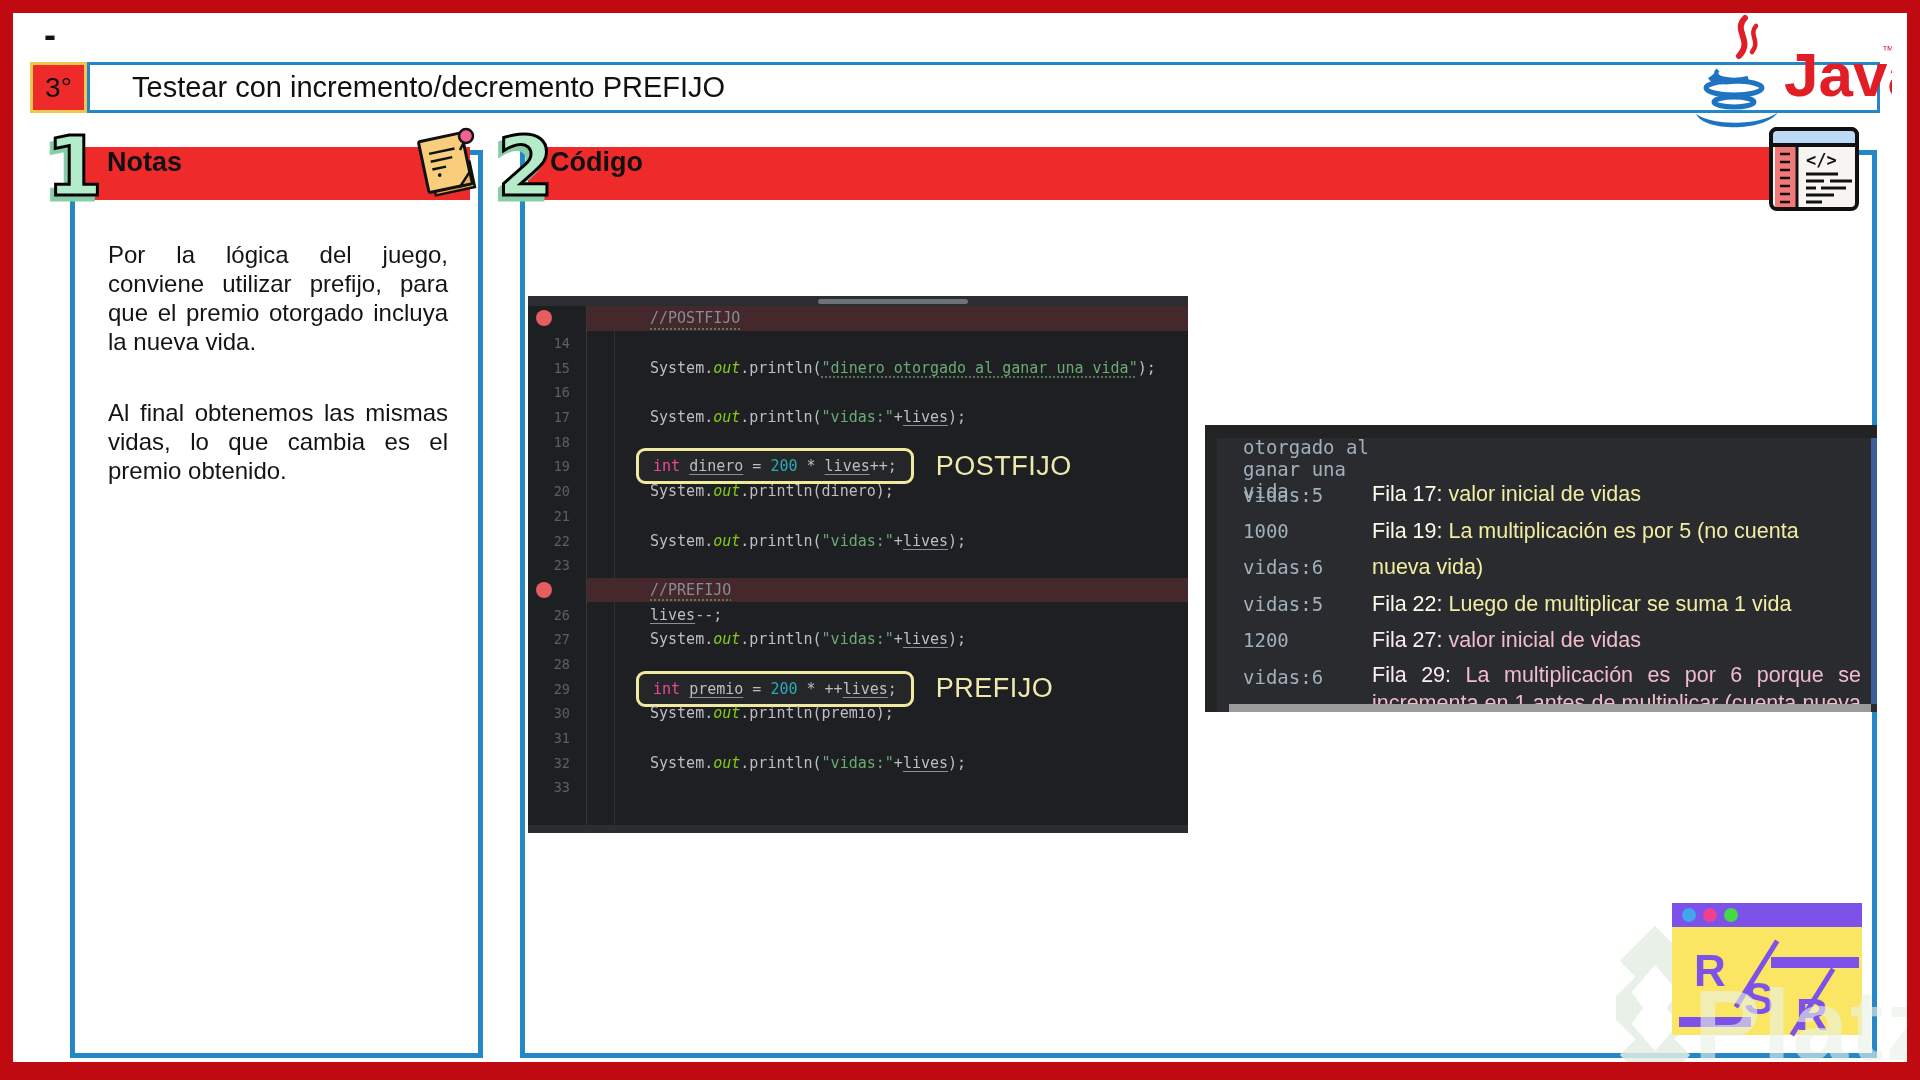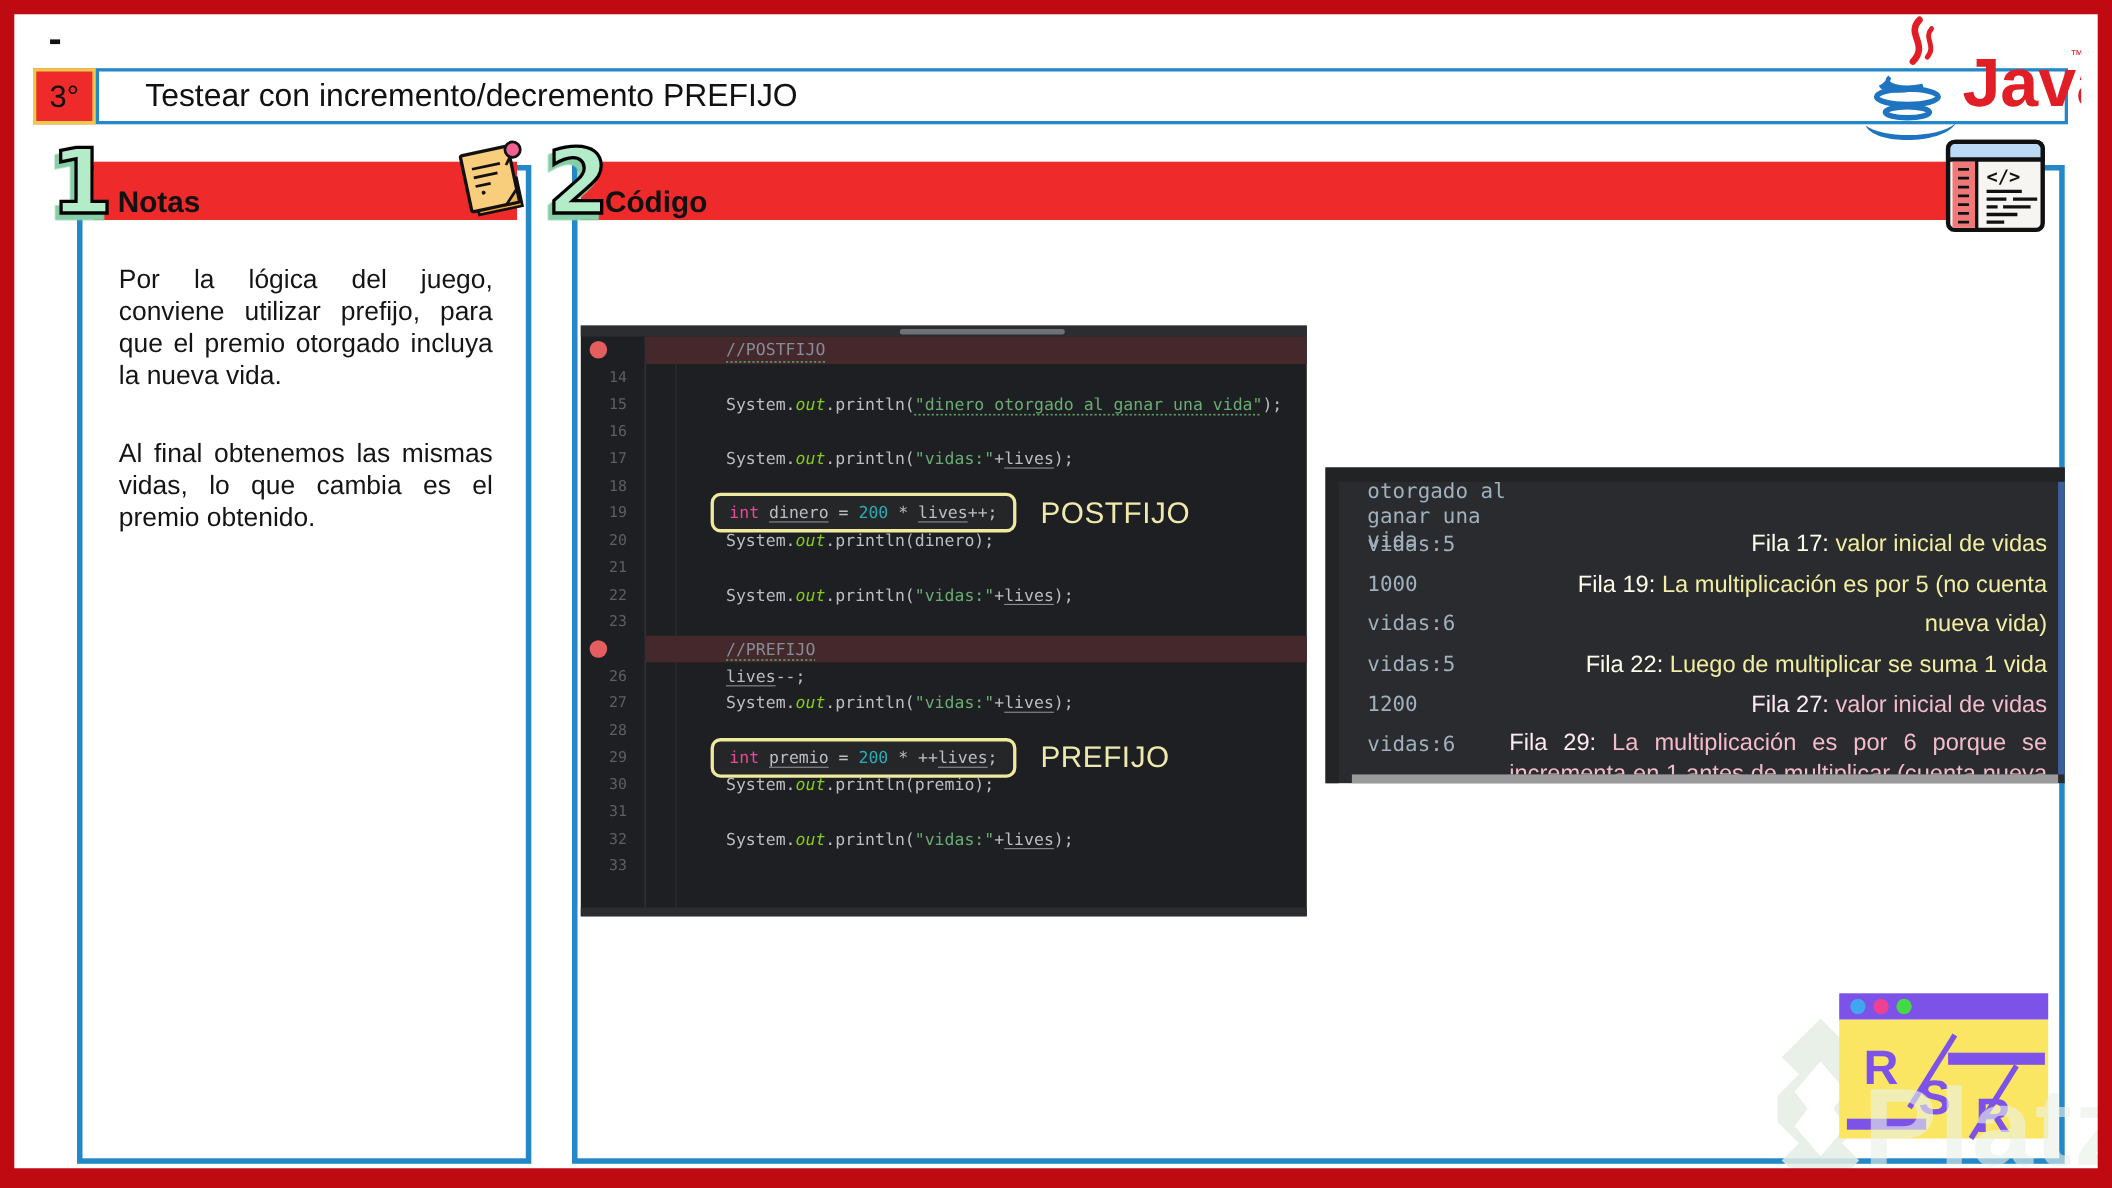--- a/index.html
+++ b/index.html
@@ -14,21 +14,21 @@
       font-size:28px;color:#111;z-index:5;}
   .title-box{position:absolute;left:87px;top:62px;width:1793px;height:51px;background:#fff;
       border:3px solid #2387c8;box-sizing:border-box;display:flex;align-items:center;
       padding-left:42px;font-size:29px;color:#111;z-index:4;}
   .java-logo{position:absolute;left:1682px;top:14px;z-index:10;}
 
   
   .panel{position:absolute;border:5px solid #2387c8;box-sizing:border-box;background:#fff;z-index:1;}
   .panel-notas{left:70px;top:150px;width:413px;height:908px;}
   .panel-codigo{left:520px;top:150px;width:1357px;height:908px;}
-  .redbar{position:absolute;height:53px;background:#ee2a2b;display:flex;align-items:flex-end;
+  .redbar{position:absolute;height:53px;background:#ee2a2b;display:flex;align-items:flex-start;
       padding-left:22px;font-size:27px;font-weight:bold;color:#111;box-sizing:border-box;z-index:5;}
   .redbar-notas{left:85px;top:147px;width:385px;}
   .redbar-codigo{left:528px;top:147px;width:1327px;}
   .bignum{position:absolute;z-index:6;font-family:"DejaVu Sans",sans-serif;font-weight:bold;font-size:82px;
       color:#b4ecca;-webkit-text-stroke:3px #000;filter:drop-shadow(-4px 5px 0 #86cfa6);line-height:1;}
   .num1{left:46px;top:126px;}
   .num2{left:497px;top:126px;}
   .memo-icon{position:absolute;left:416px;top:126px;z-index:6;}
   .codewin-icon{position:absolute;left:1768px;top:126px;z-index:6;}
 
@@ -44,42 +44,42 @@
   .ed-bottom{position:absolute;left:0;bottom:0;width:100%;height:8px;background:#2b2d30;}
   .ed-lines{position:absolute;left:0;top:10px;right:0;}
   .ed-guide1{position:absolute;left:58px;top:10px;bottom:8px;width:1px;background:#35373c;}
   .ed-guide2{position:absolute;left:86px;top:10px;bottom:8px;width:1px;background:#2e3034;}
   .crow{height:24.7px;display:flex;align-items:center;position:relative;overflow:visible;}
   .crow.hl{background:linear-gradient(to right,transparent 59px,#45282b 59px);}
   .gut{flex:0 0 58px;width:58px;text-align:right;padding-right:16px;box-sizing:border-box;
       font-size:13.5px;color:#5c6066;position:relative;}
   .bp{position:absolute;left:8px;top:50%;transform:translateY(-50%);width:16px;height:16px;border-radius:50%;
       background:#e35e5e;}
-  .codetext{padding-left:74px;font-size:15px;white-space:pre;display:flex;align-items:center;}
+  .codetext{padding-left:44px;font-size:15px;white-space:pre;display:flex;align-items:center;margin-left:20px;}
   .tk-plain{color:#bcbec4;} .tk-kw{color:#ec4899;} .tk-num{color:#2aacb8;} .tk-str{color:#6aab73;}
   .tk-strty{color:#6aab73;text-decoration:underline dotted #5c9a66;text-underline-offset:4px;}
   .tk-field{color:#84cc16;font-style:italic;}
   .tk-under{color:#bcbec4;text-decoration:underline;text-underline-offset:3px;text-decoration-color:#8a8e96;}
   .tk-comment{color:#868c98;text-decoration:underline dotted #5c9a66;text-underline-offset:5px;}
   .ybox{display:inline-block;border:3px solid #f0e9a0;border-radius:9px;padding:6px 14px;
       margin:-7px 0 -7px -14px;background:rgba(255,255,210,0.03);}
   .boxlabel{font-family:"Liberation Sans",sans-serif;font-size:27px;color:#efe9ad;margin-left:22px;letter-spacing:0.5px;}
 
   
   .console{position:absolute;left:1205px;top:425px;width:672px;height:287px;background:#2a2b2e;z-index:3;}
   .con-top{position:absolute;left:0;top:0;width:100%;height:13px;background:#222325;}
   .con-gutter{position:absolute;left:0;top:13px;bottom:0;width:12px;background:#232426;}
   .con-vscroll{position:absolute;right:0;top:13px;bottom:8px;width:6px;background:#3c5f9b;}
   .con-hscroll{position:absolute;left:24px;right:6px;bottom:0;height:8px;background:#9b9b9b;}
   .con-body{position:absolute;left:12px;top:13px;right:6px;bottom:8px;display:flex;overflow:hidden;}
   .con-values{flex:0 0 155px;padding:2px 0 0 26px;box-sizing:border-box;
       font-family:"DejaVu Sans Mono",monospace;font-size:19px;color:#a0b0bc;}
   .cval{height:36.4px;display:flex;align-items:center;}
   .con-notes{flex:1;padding:2px 10px 0 0;}
-  .note{min-height:36.4px;line-height:36.4px;font-size:21.5px;text-align:right;}
+  .note{min-height:36.4px;line-height:36.4px;font-size:21.5px;}
   .note.wrap{line-height:27.5px;padding:4px 0;text-align:justify;min-height:0;}
   .note-spacer{height:36.4px;}
   .tone-yellow{color:#f1eda2;} .tone-yellow .fila{color:#fdfcea;}
   .tone-pink{color:#f2bcca;} .tone-pink .fila{color:#fcecf1;}
 
   
   .rsr-logo{position:absolute;left:1672px;top:903px;width:190px;height:132px;z-index:20;}
   .rsr-bar{position:absolute;left:0;top:0;width:100%;height:24px;background:#7c52e8;}
   .rsr-dot{position:absolute;top:5px;width:14px;height:14px;border-radius:50%;}
   .rsr-body{position:absolute;left:0;top:24px;width:100%;bottom:0;background:#fbe663;}

